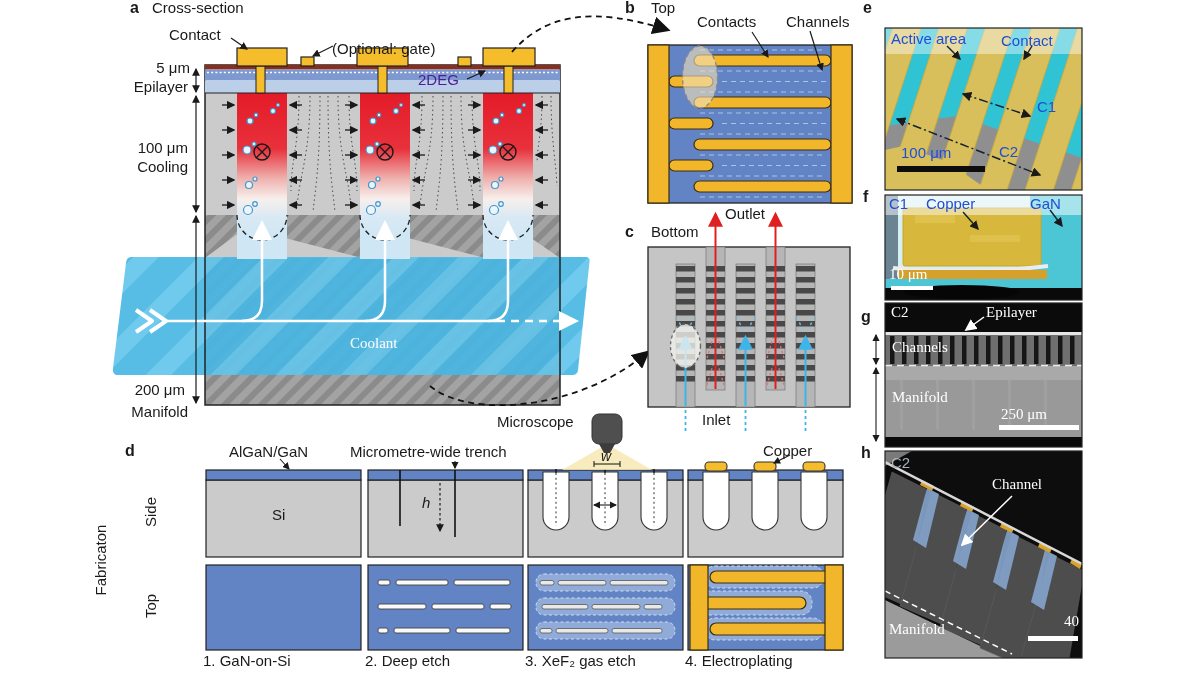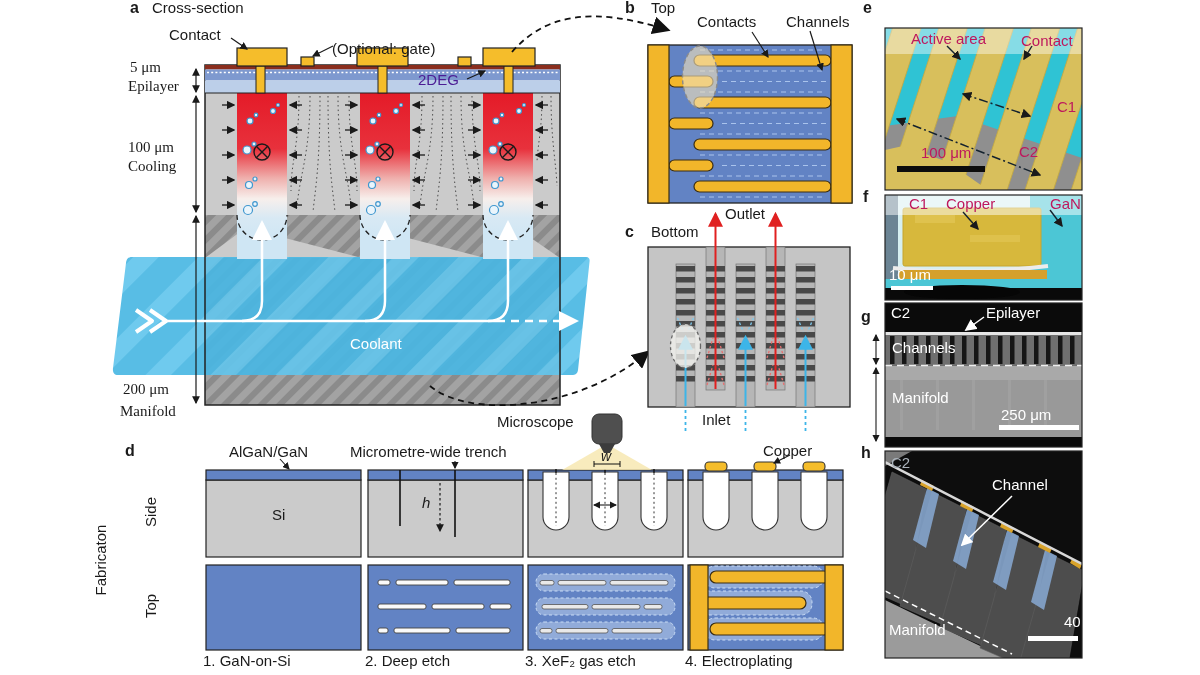--- a/index.html
+++ b/index.html
@@ -1,26 +1,26 @@
 <!DOCTYPE html>
 <html><head>
 <meta charset="utf-8">
 <style>
   html,body{margin:0;padding:0;}
   #fig{position:relative;width:1200px;height:675px;background:#ffffff;overflow:hidden;
        font-family:"Liberation Sans",sans-serif;}
   #gfx{position:absolute;left:0;top:0;}
   .lbl{position:absolute;font-size:15px;color:#1a1a1a;white-space:nowrap;line-height:1.05;}
   .b{font-weight:bold;font-size:16px;}
-  .w{color:#ffffff;}
-  .r{font-family:Liberation Serif, serif;}
+  .w{color:#ffffff;font-family:Liberation Serif, serif;}
+  .r{text-align:right;}
   .c{text-align:left;}
   .i{font-style:italic;}
   .navy{color:#4c1d95;}
-  .dk{color:#be185d;margin-left:20px;}
+  .dk{color:#1d4ed8;}
   .dim{color:#aab2ba;}
   .rot{transform:translate(-50%,-50%) rotate(-90deg);}
 </style>
 </head>
 <body>
 
 <div id="fig">
 
 <svg id="gfx" width="1200" height="675" viewBox="0 0 1200 675">
 <defs>

